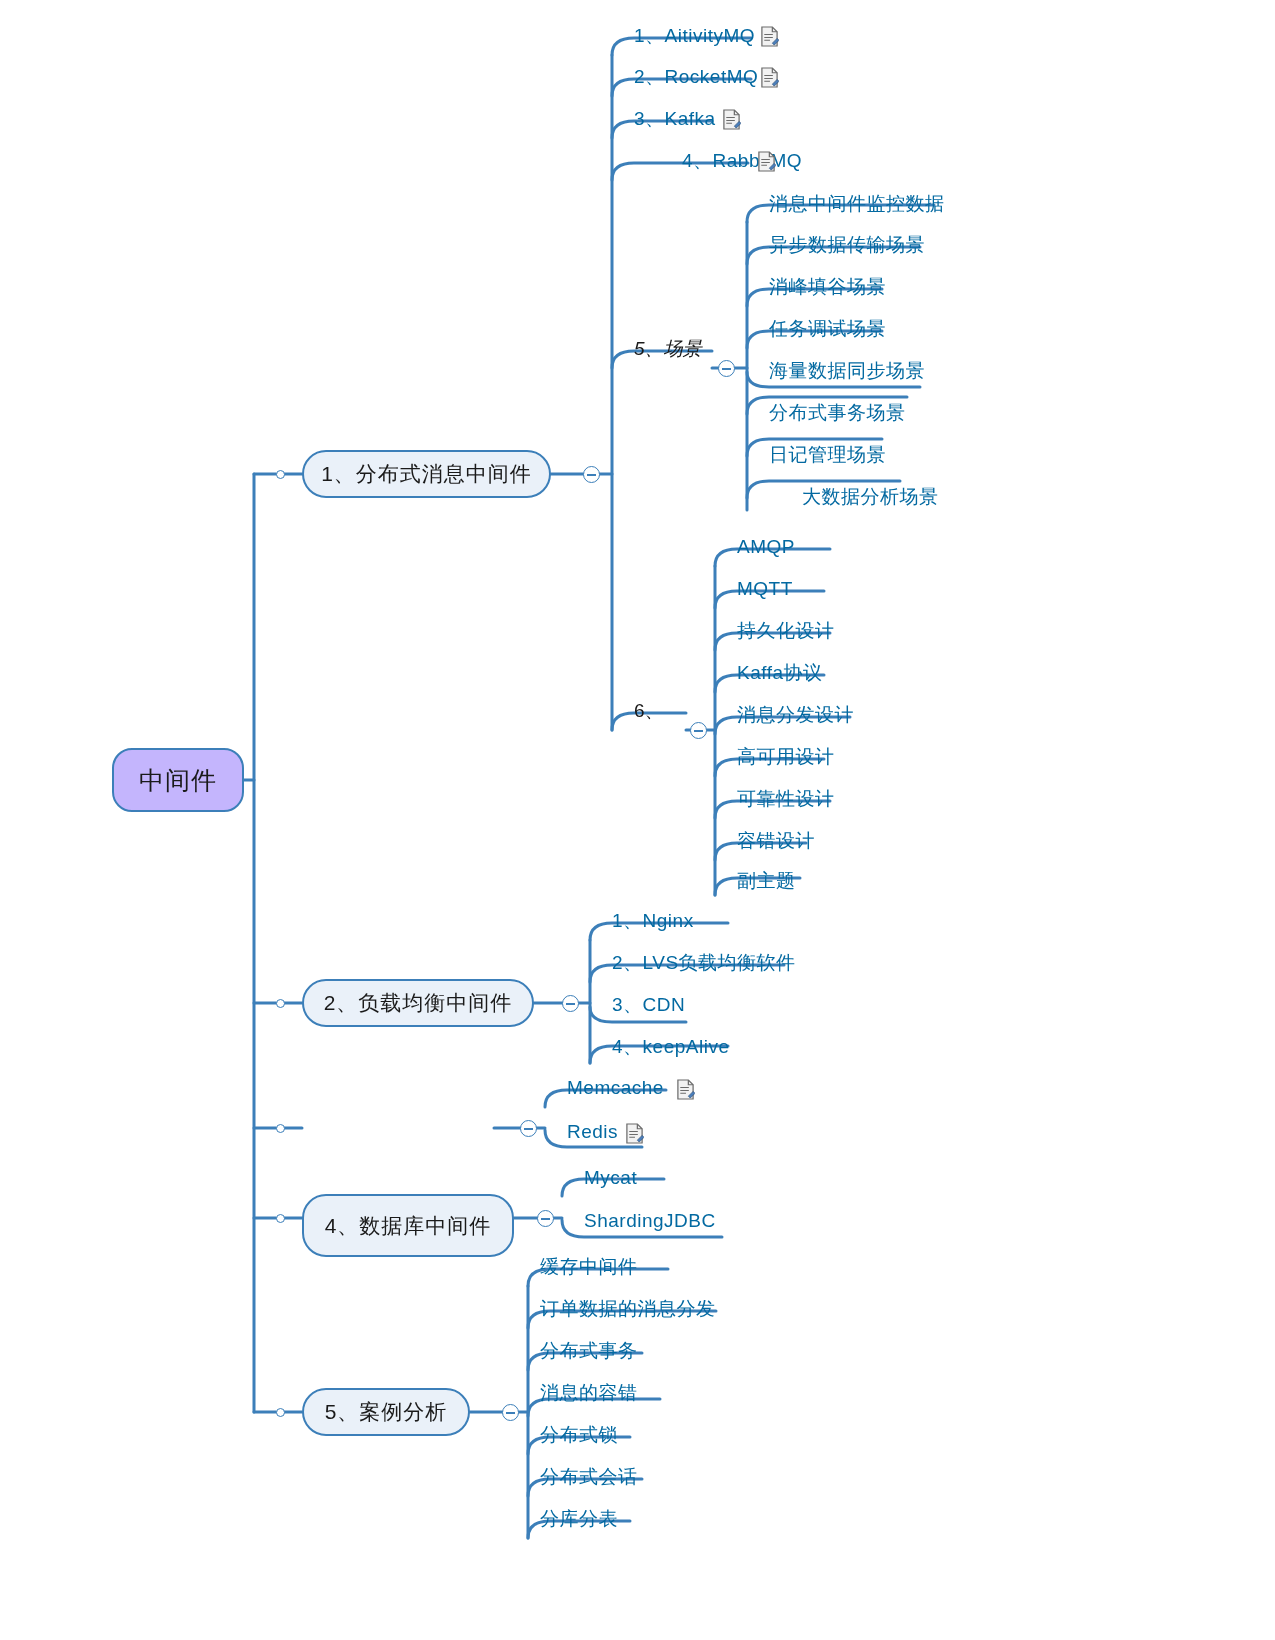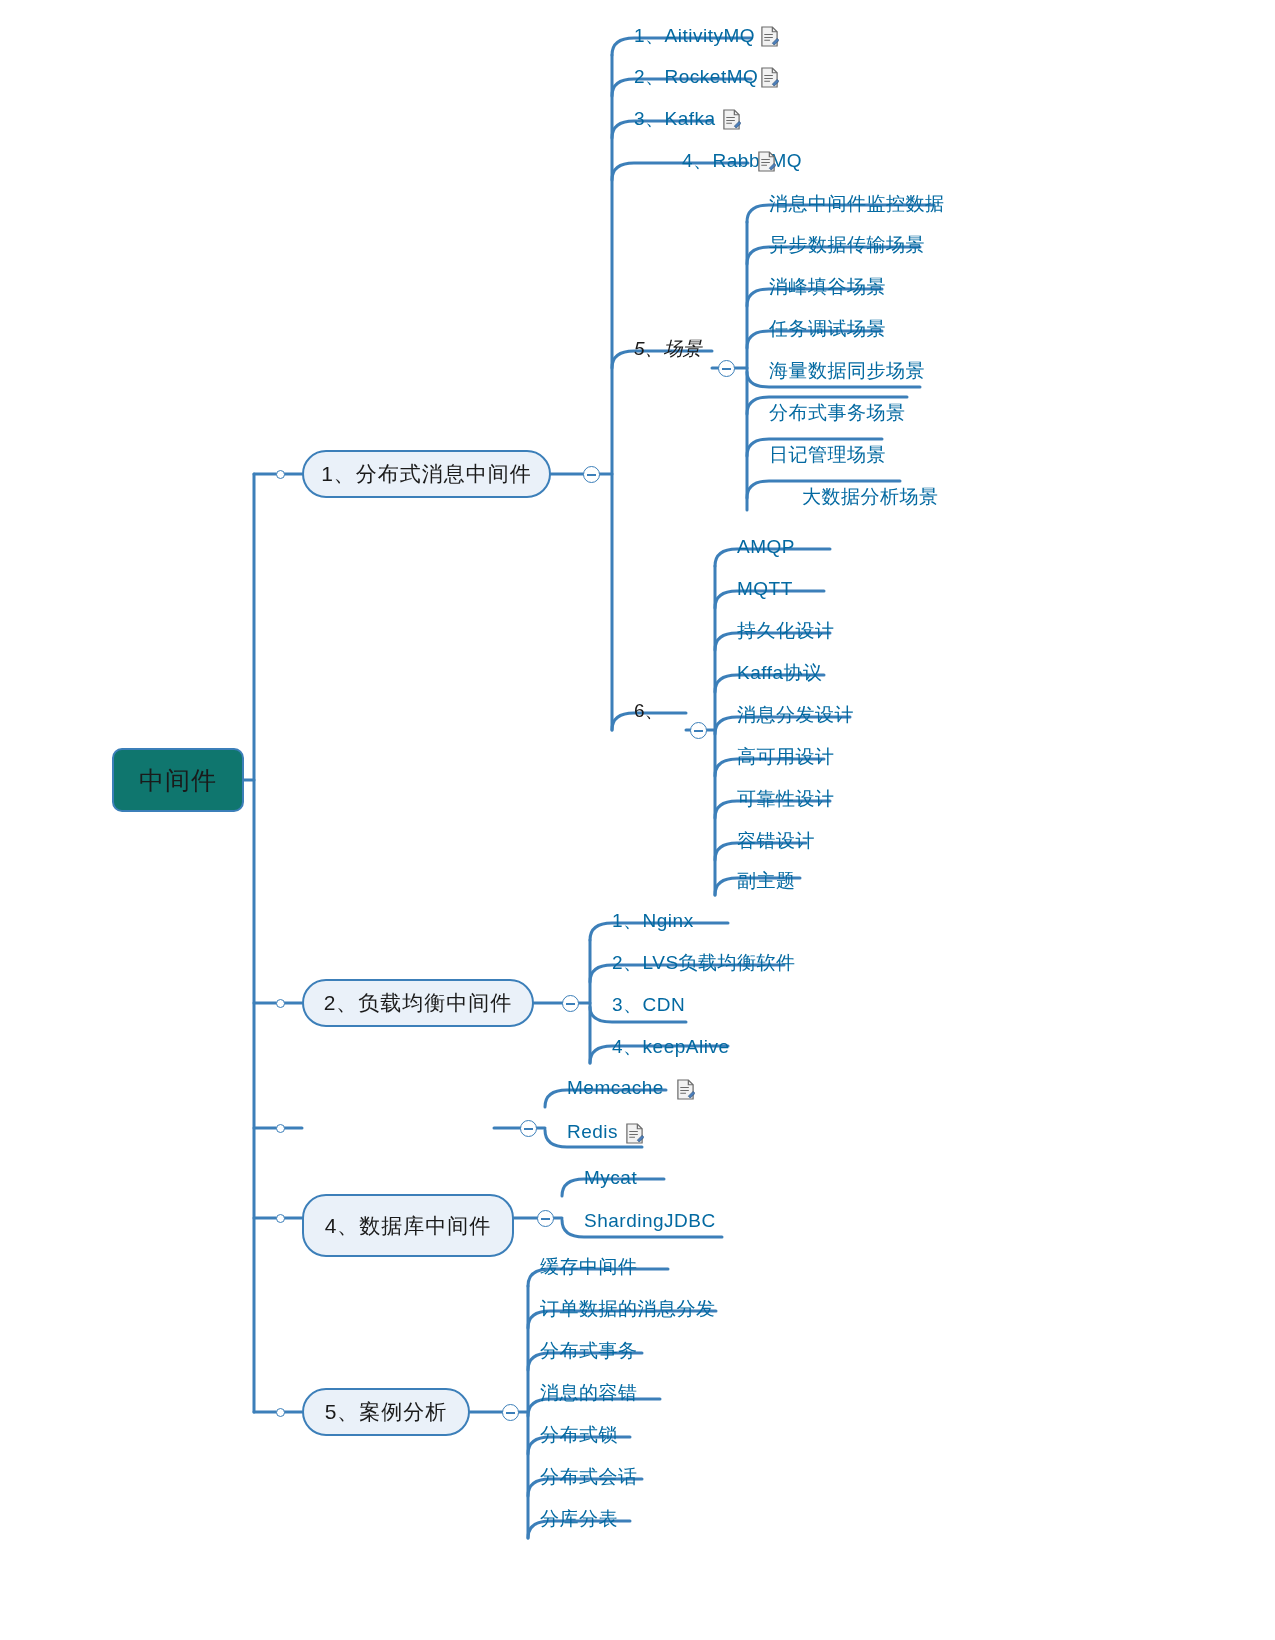--- a/index.html
+++ b/index.html
@@ -10,23 +10,23 @@
     background:#ffffff;
     font-family:"Liberation Sans","DejaVu Sans",sans-serif;
     overflow:hidden;
   }
   #wires{position:absolute;left:0;top:0;width:1275px;height:1640px;pointer-events:none;}
 
   
   .node-root{
     position:absolute;
     box-sizing:border-box;
-    background:#0f766e;
+    background:#c4b5fd;
     border:2px solid #3c7fb9;
-    border-radius:10px;
+    border-radius:20px;
     color:#1a1a1a;
     display:flex;align-items:center;justify-content:center;
     font-size:25px;
     letter-spacing:1px;
   }
   
   .node-main{
     position:absolute;
     box-sizing:border-box;
     background:#eaf1f9;

